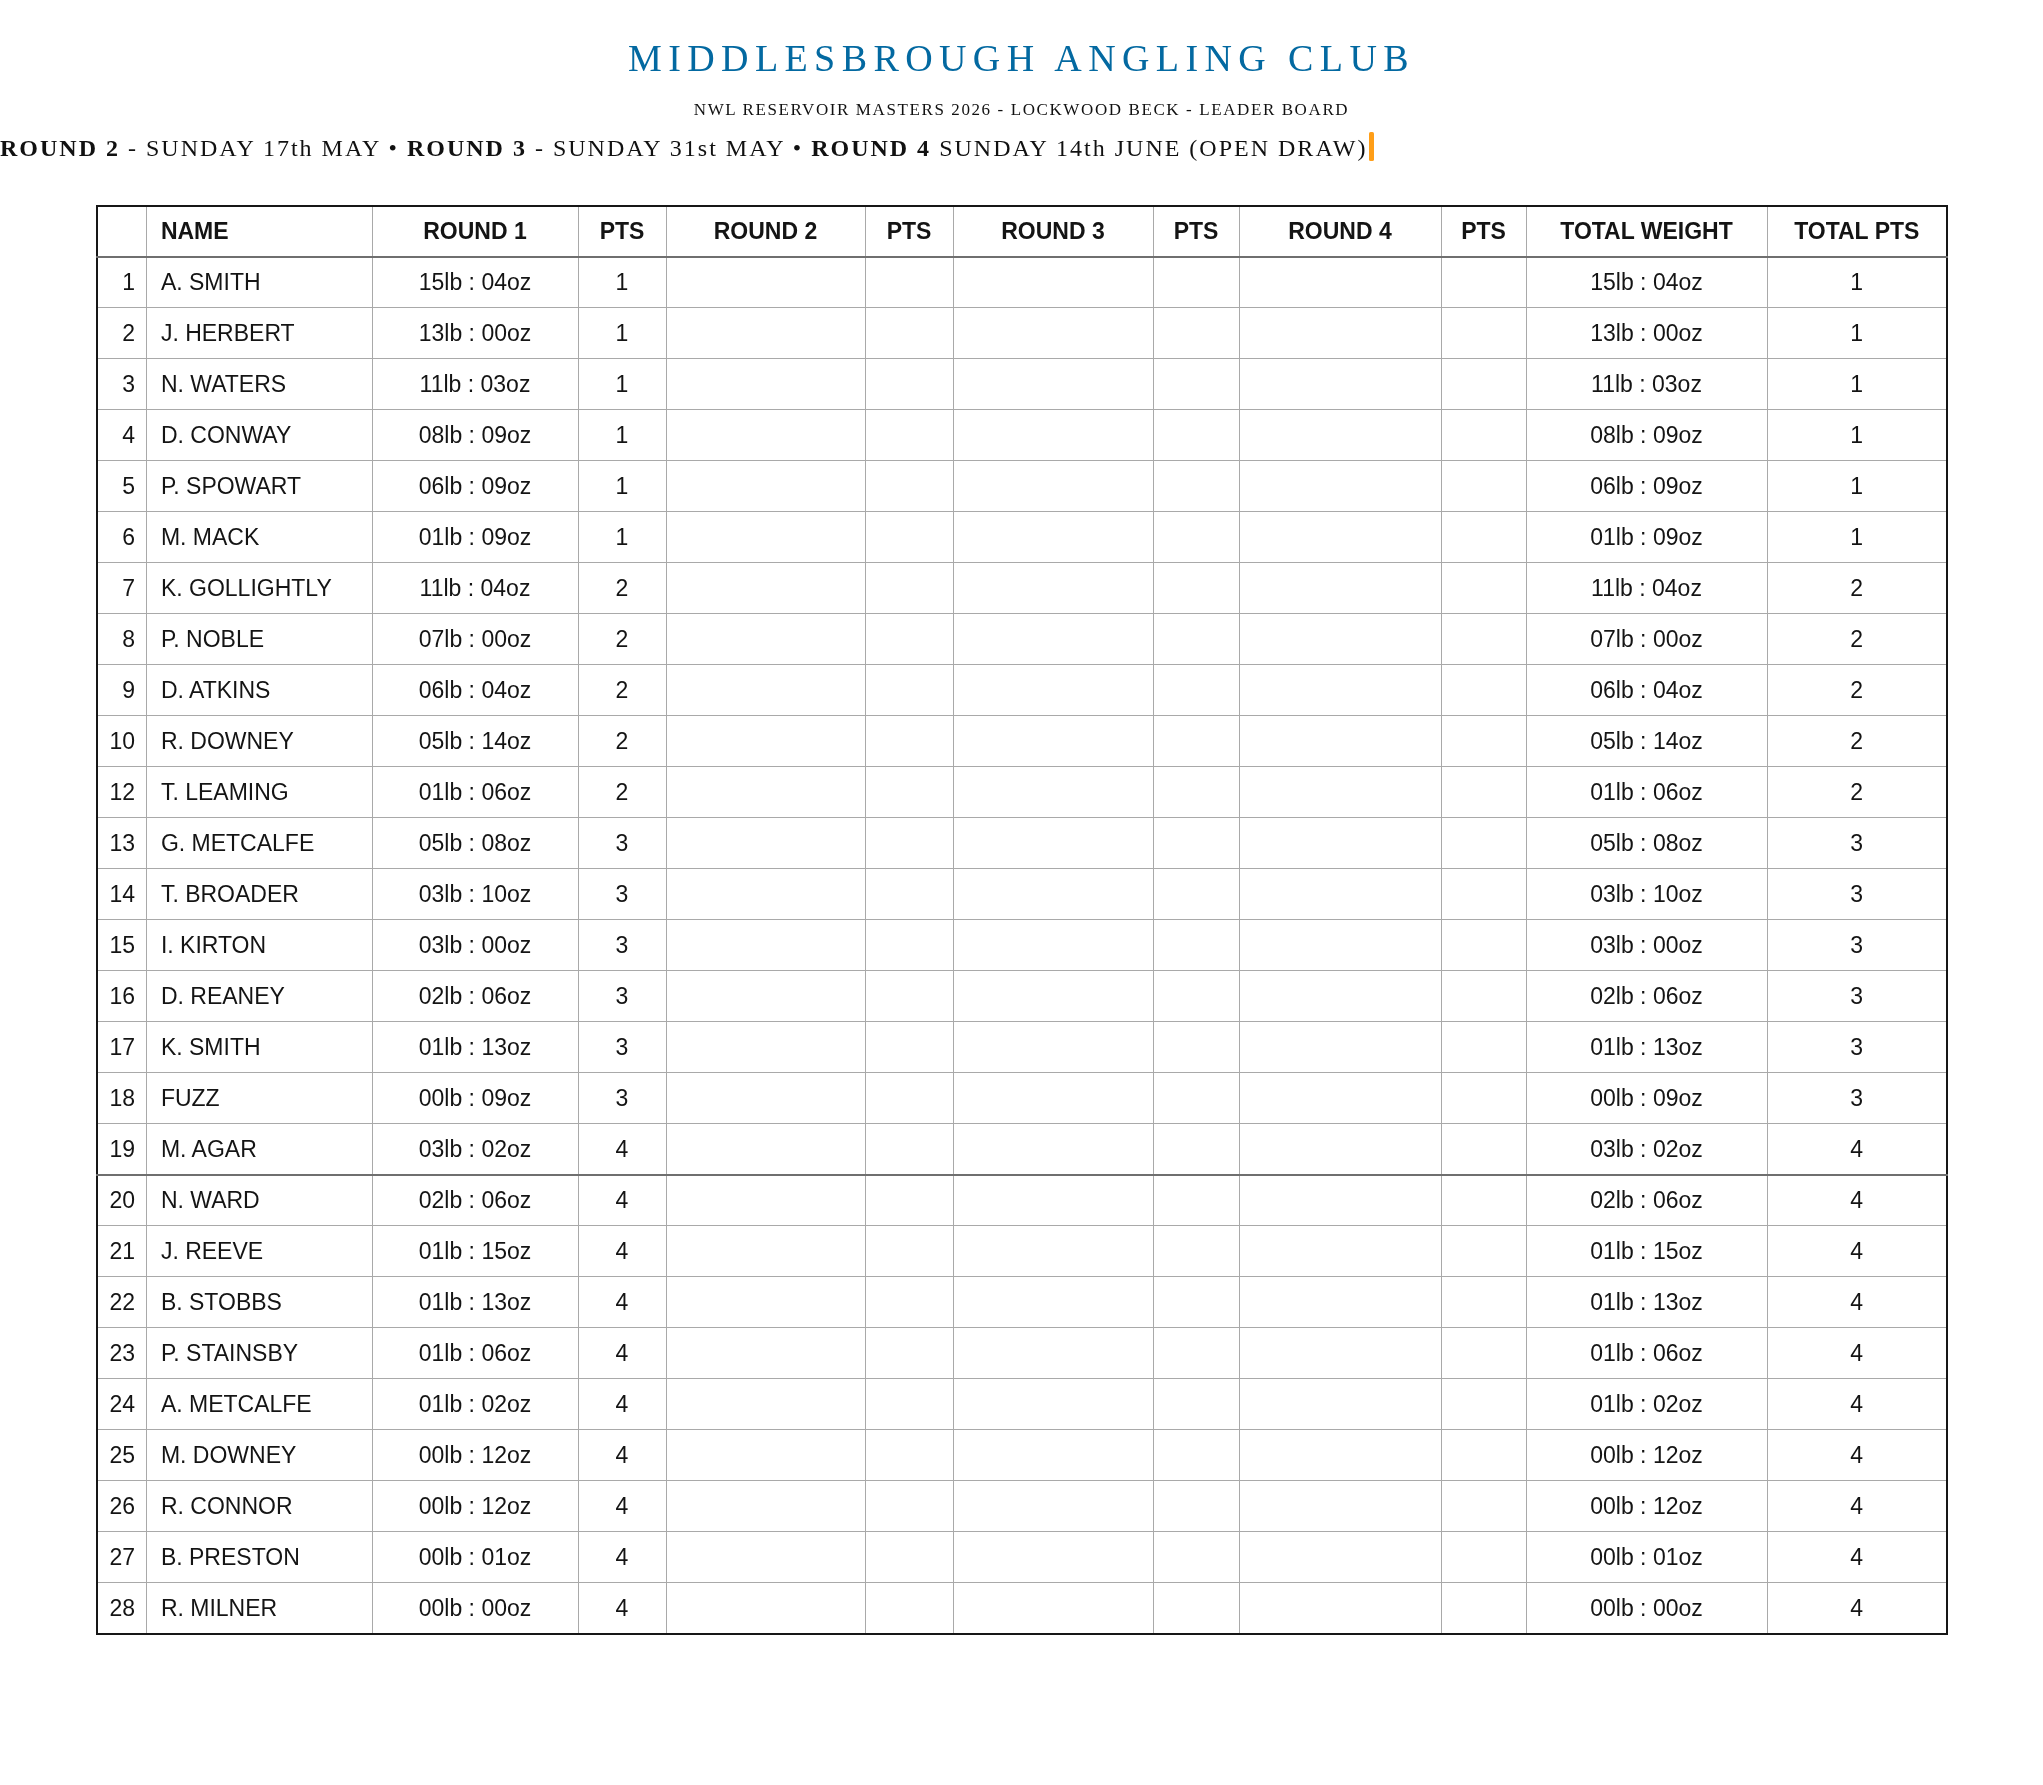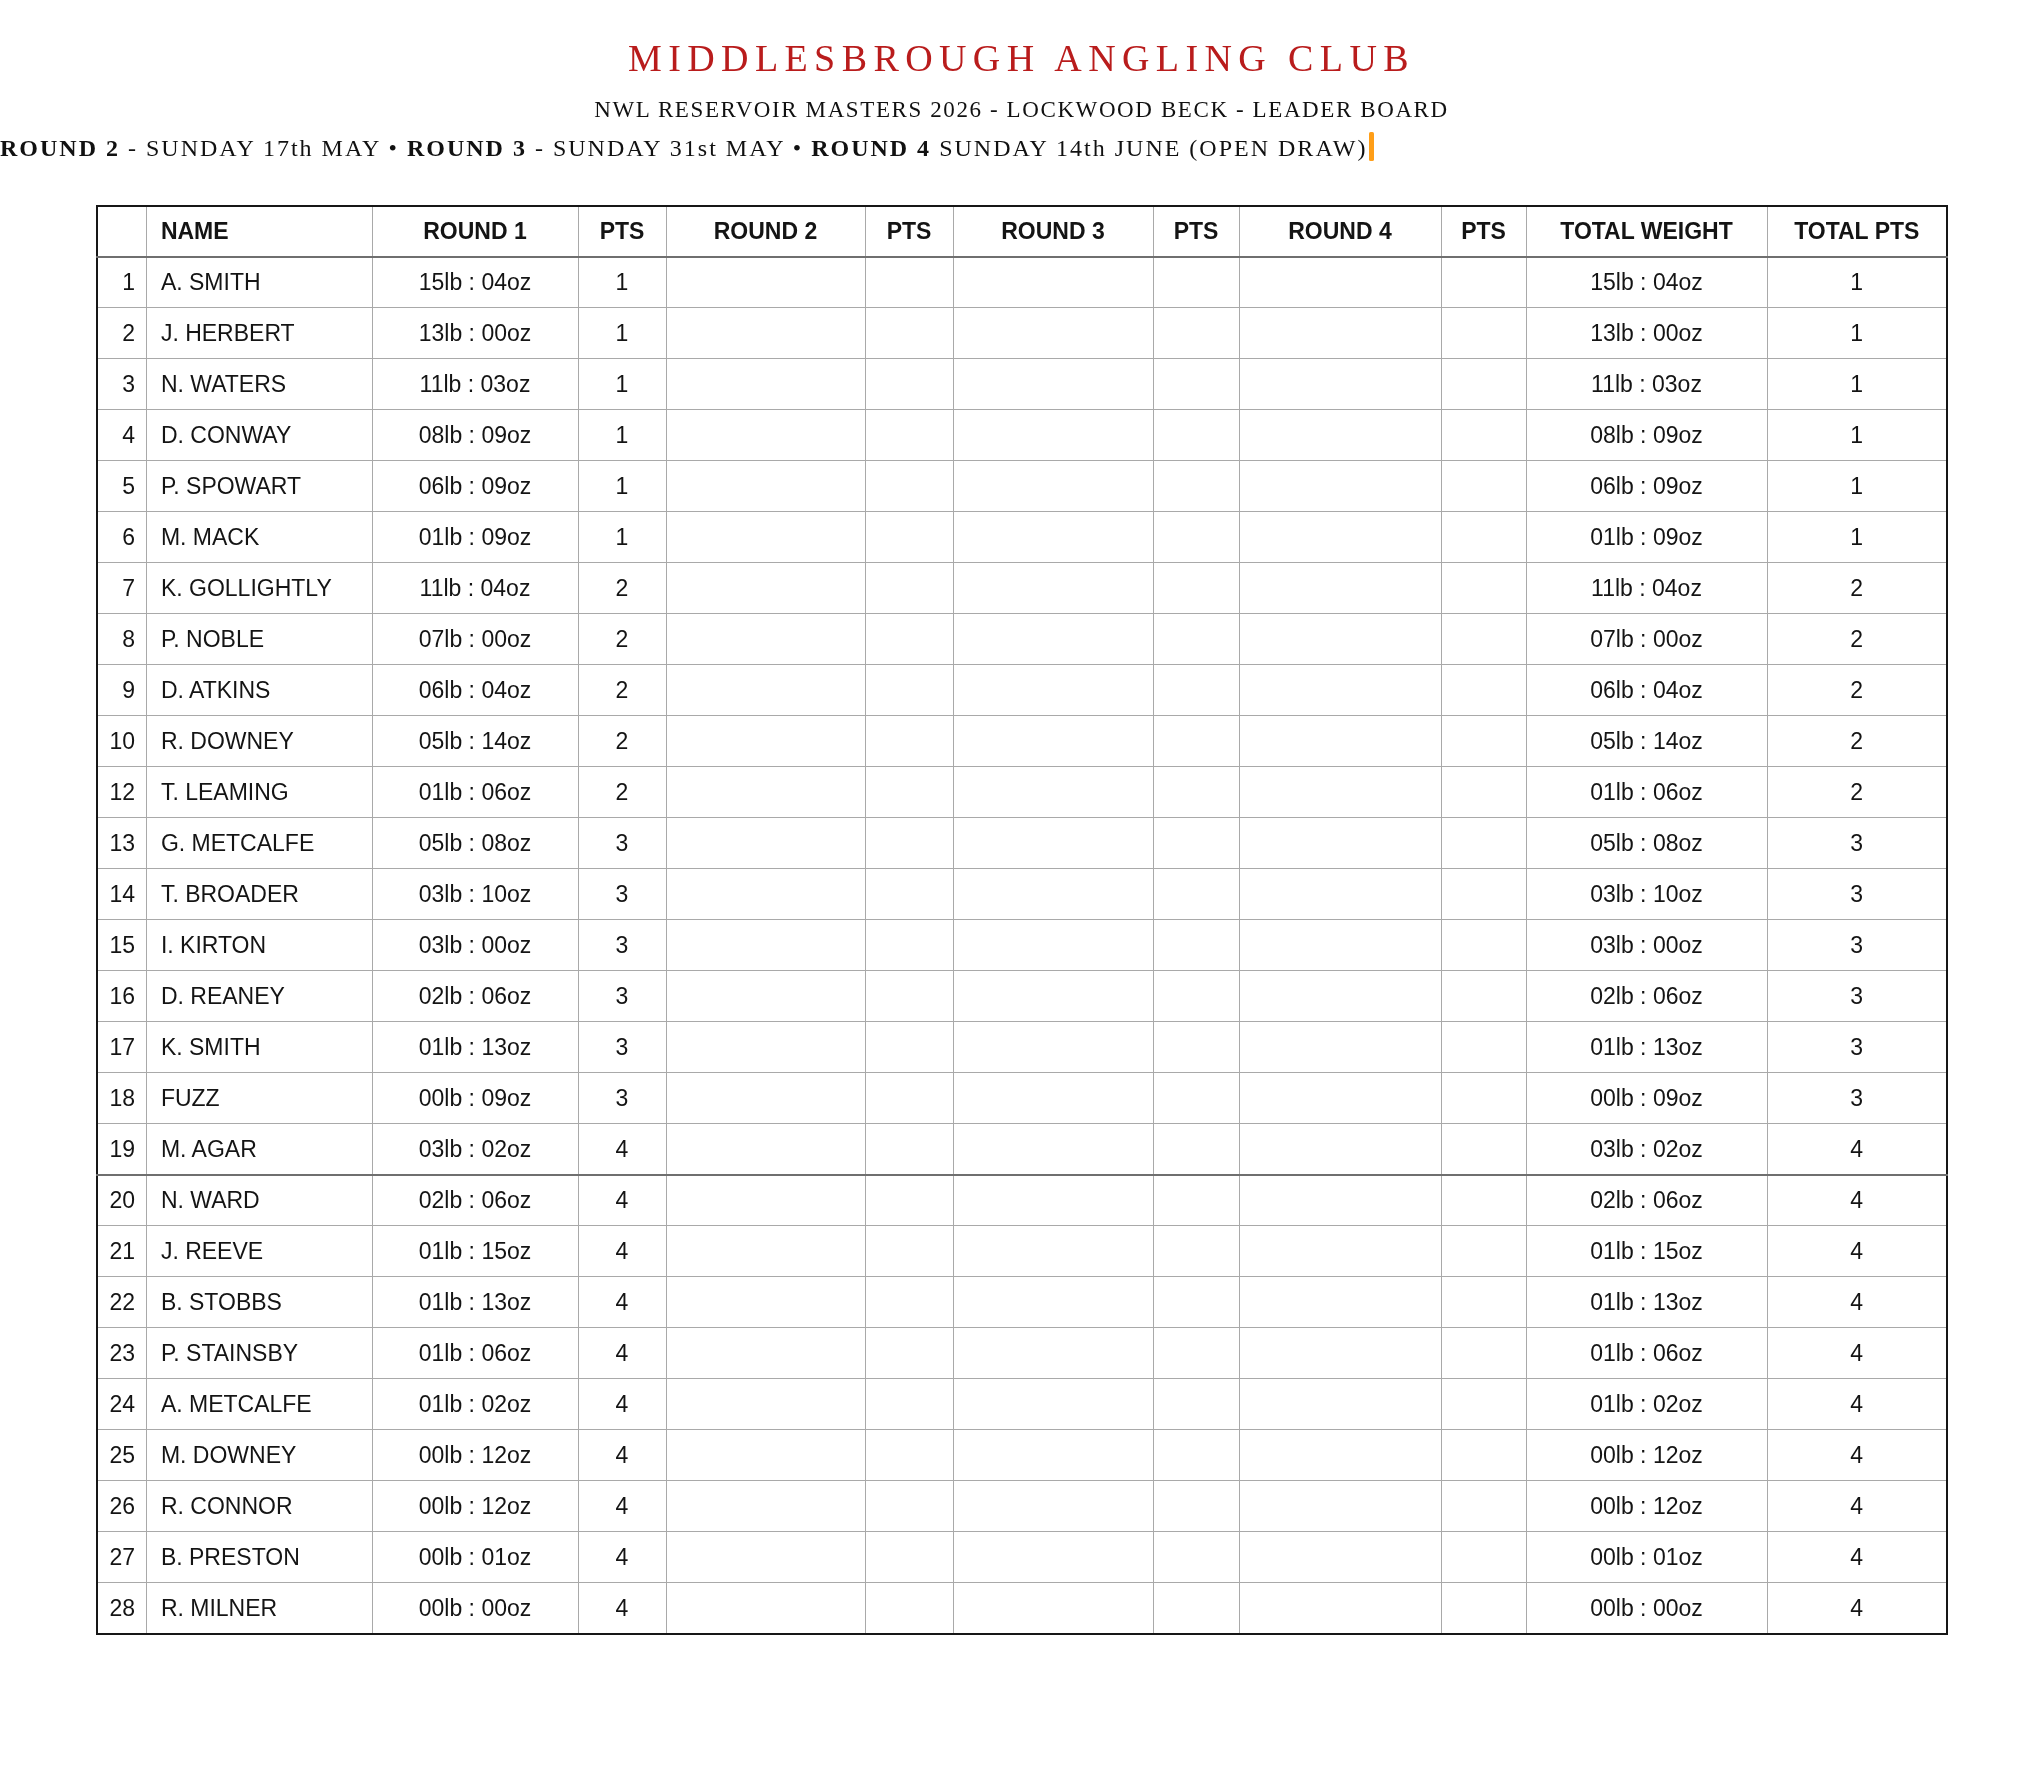--- a/index.html
+++ b/index.html
@@ -11,28 +11,28 @@
   .doc { position:relative; width:2043px; height:1785px; background:#fff; }
 
   .title {
     margin:35px 0 0 0;
     text-align:center;
     font-family:"Liberation Serif", serif;
     font-size:38px;
     font-weight:400;
     letter-spacing:6.4px;
     line-height:46px;
-    color:#b91c1c;
+    color:#0369a1;
     white-space:nowrap;
   }
   .subtitle {
     margin:14.4px 0 0 0;
     text-align:center;
     font-family:"Liberation Serif", serif;
-    font-size:23px;
+    font-size:17px;
     font-weight:400;
     letter-spacing:1.6px;
     line-height:30px;
     white-space:nowrap;
   }
   .schedule {
     margin:6.4px 0 0 0;
     text-align:left;
     font-family:"Liberation Serif", serif;
     font-size:24px;

